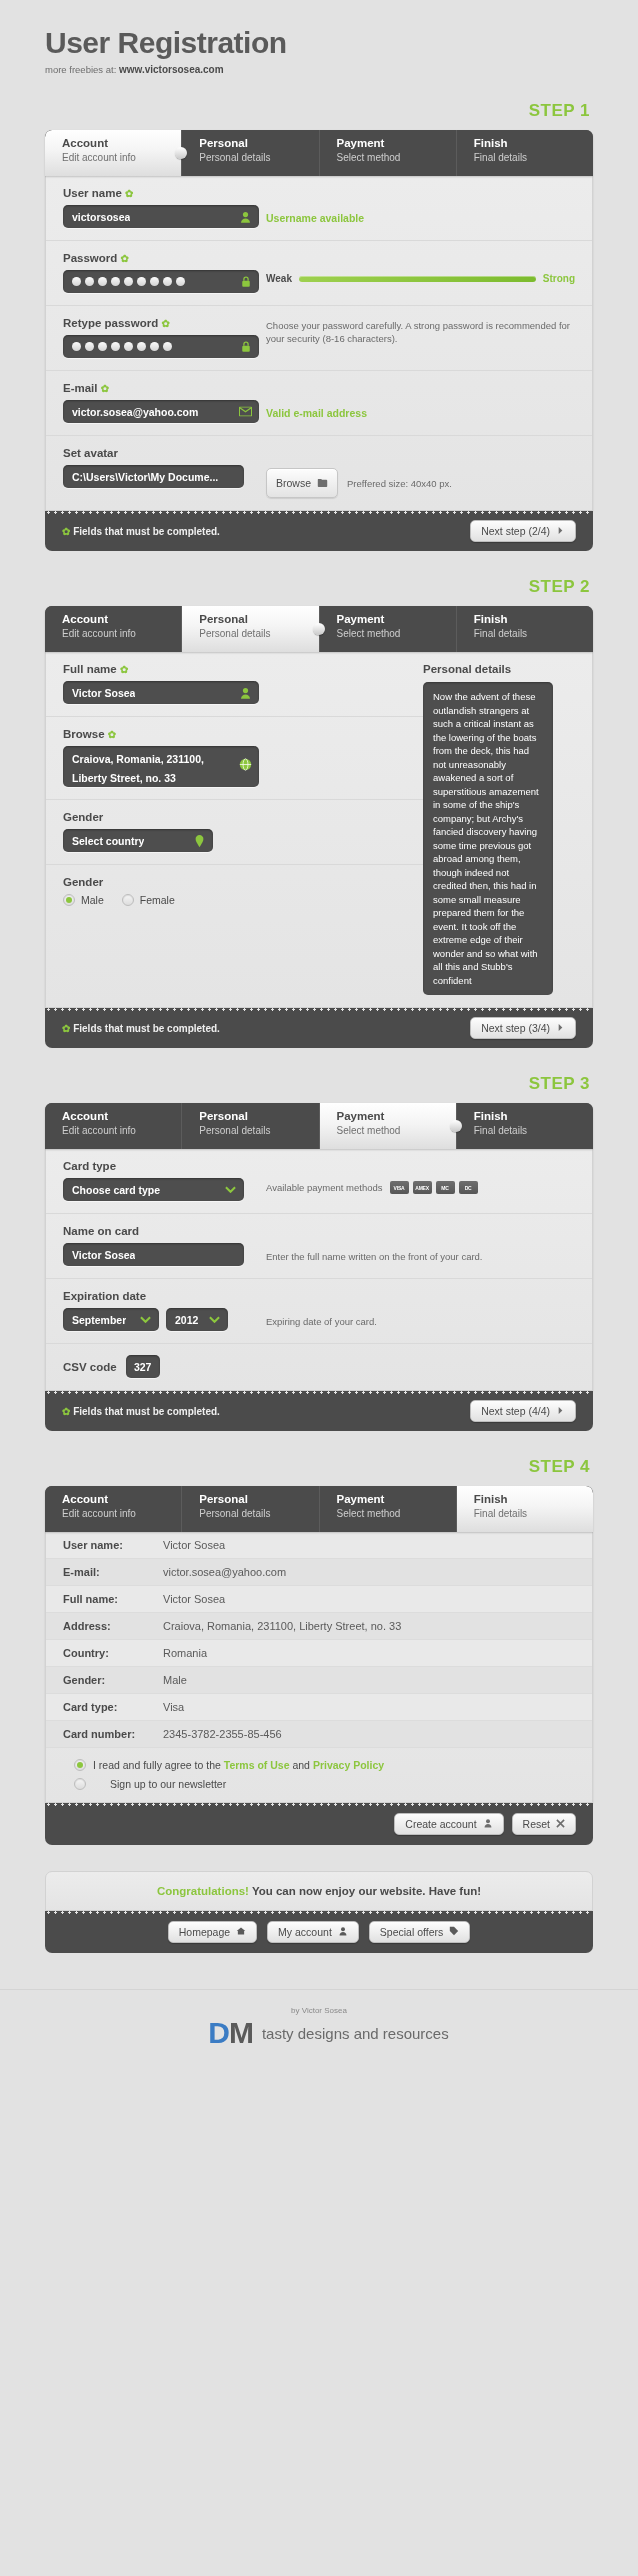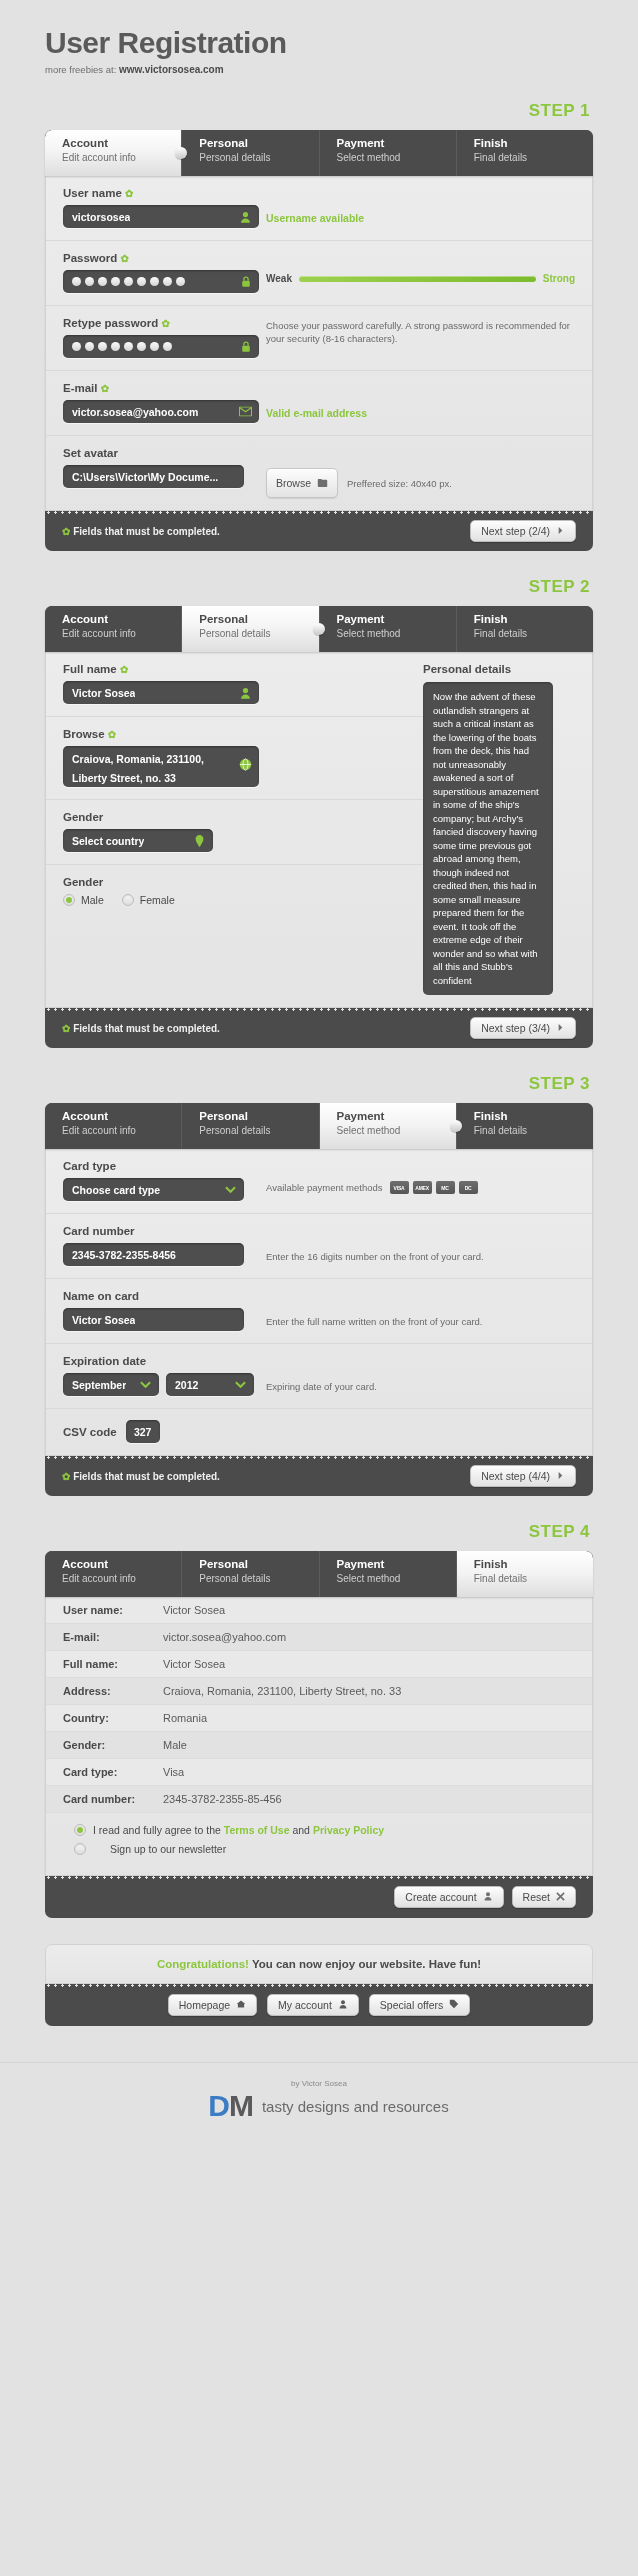--- a/index.html
+++ b/index.html
@@ -257,21 +257,21 @@
     font-size: 11px;
     border-bottom: 1px solid #dcdcdc;
   }
   .sumrow:nth-child(odd) { background: #e9e9e9; }
   .sumrow:nth-child(even) { background: #e2e2e2; }
   .sumrow .k { width: 100px; font-weight: bold; color: #4a4a4a; flex: none; }
   .sumrow .v { color: #5a5a5a; }
 
   .checks { padding: 11px 17px 12px 17px; }
   .checkline { display: flex; align-items: center; gap: 7px; font-size: 10.5px; color: #4a4a4a; margin-bottom: 7px; padding-left: 11px; }
-  .checkline:last-child { margin-bottom: 8px; gap: 24px; }
+  .checkline:last-child { margin-bottom: 0; gap: 24px; }
   .checkline a { color: #8cc63e; font-weight: bold; text-decoration: none; }
 
   .finalfoot {
     background: #4b4b4b;
     border-radius: 0 0 7px 7px;
     padding: 10px 17px;
     display: flex;
     justify-content: flex-end;
     gap: 8px;
     position: relative;
@@ -634,31 +634,20 @@
           <span class="hint">Available payment methods</span>
           <span class="cards">
             <span class="cardic">VISA</span>
             <span class="cardic">AMEX</span>
             <span class="cardic">MC</span>
             <span class="cardic">DC</span>
           </span>
         </div>
       </div>
 
-      <div class="row">
-        <div class="left">
-          <span class="flabel">Card number</span>
-          <div class="dinput wide">
-            <span class="val">2345-3782-2355-8456</span>
-          </div>
-        </div>
-        <div class="right">
-          <span class="hint">Enter the 16 digits number on the front of your card.</span>
-        </div>
-      </div>
 
       <div class="row">
         <div class="left">
           <span class="flabel">Name on card</span>
           <div class="dinput wide">
             <span class="val">Victor Sosea</span>
           </div>
         </div>
         <div class="right">
           <span class="hint">Enter the full name written on the front of your card.</span>
@@ -670,21 +659,21 @@
           <span class="flabel">Expiration date</span>
           <div style="display:flex;gap:7px;">
             <div class="dinput small">
               <span class="val">September</span>
               <span class="ic">
                 <svg viewBox="0 0 12 8" width="11" height="8">
                     <path d="M1 1.5l5 5 5-5" stroke="#8cc63e" stroke-width="2.2" fill="none"></path>
                   </svg>
               </span>
             </div>
-            <div class="dinput small" style="width:88px;">
+            <div class="dinput small" style="width:62px;">
               <span class="val">2012</span>
               <span class="ic">
                 <svg viewBox="0 0 12 8" width="11" height="8">
                     <path d="M1 1.5l5 5 5-5" stroke="#8cc63e" stroke-width="2.2" fill="none"></path>
                   </svg>
               </span>
             </div>
           </div>
         </div>
         <div class="right" style="padding-left:4px;">

